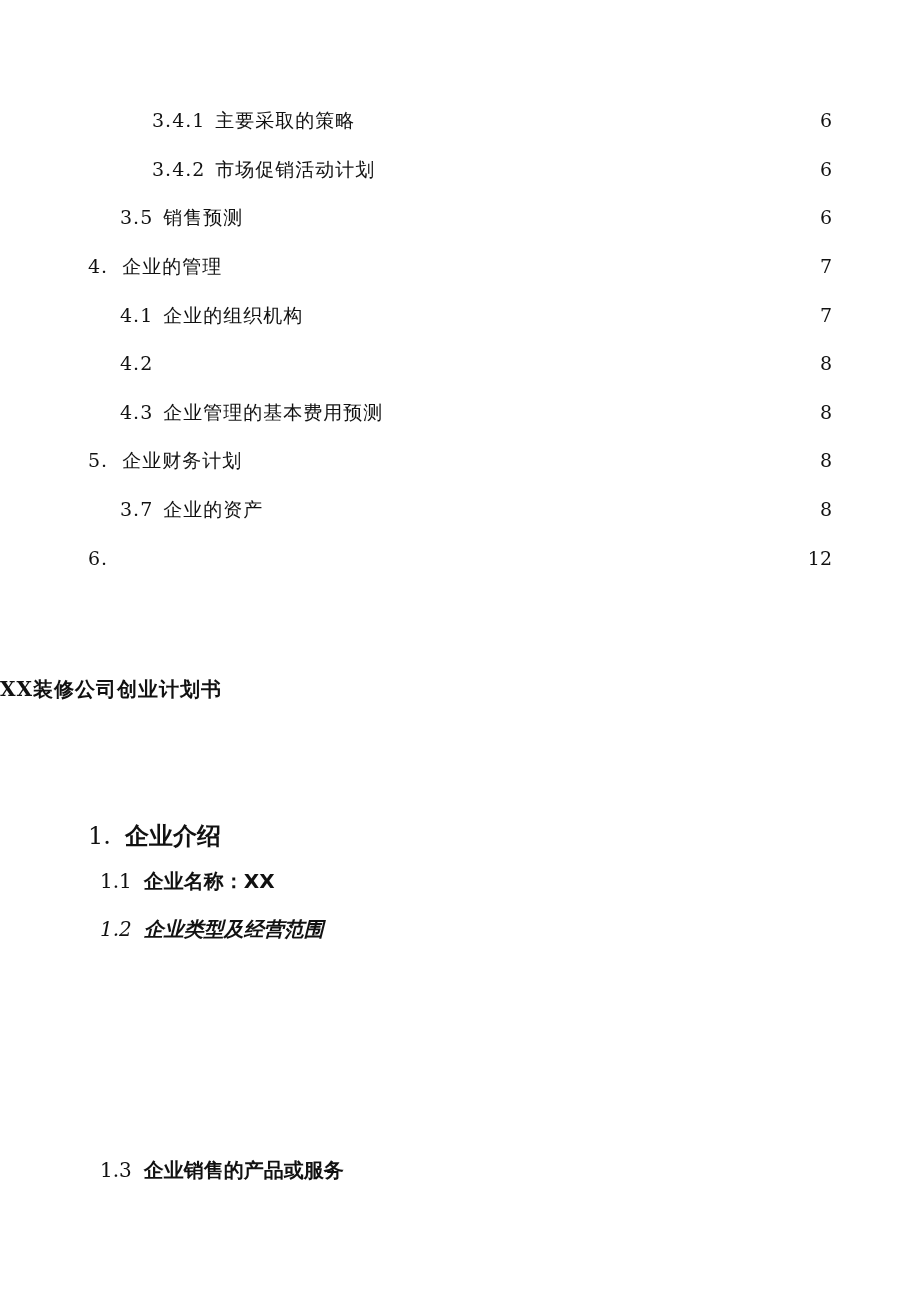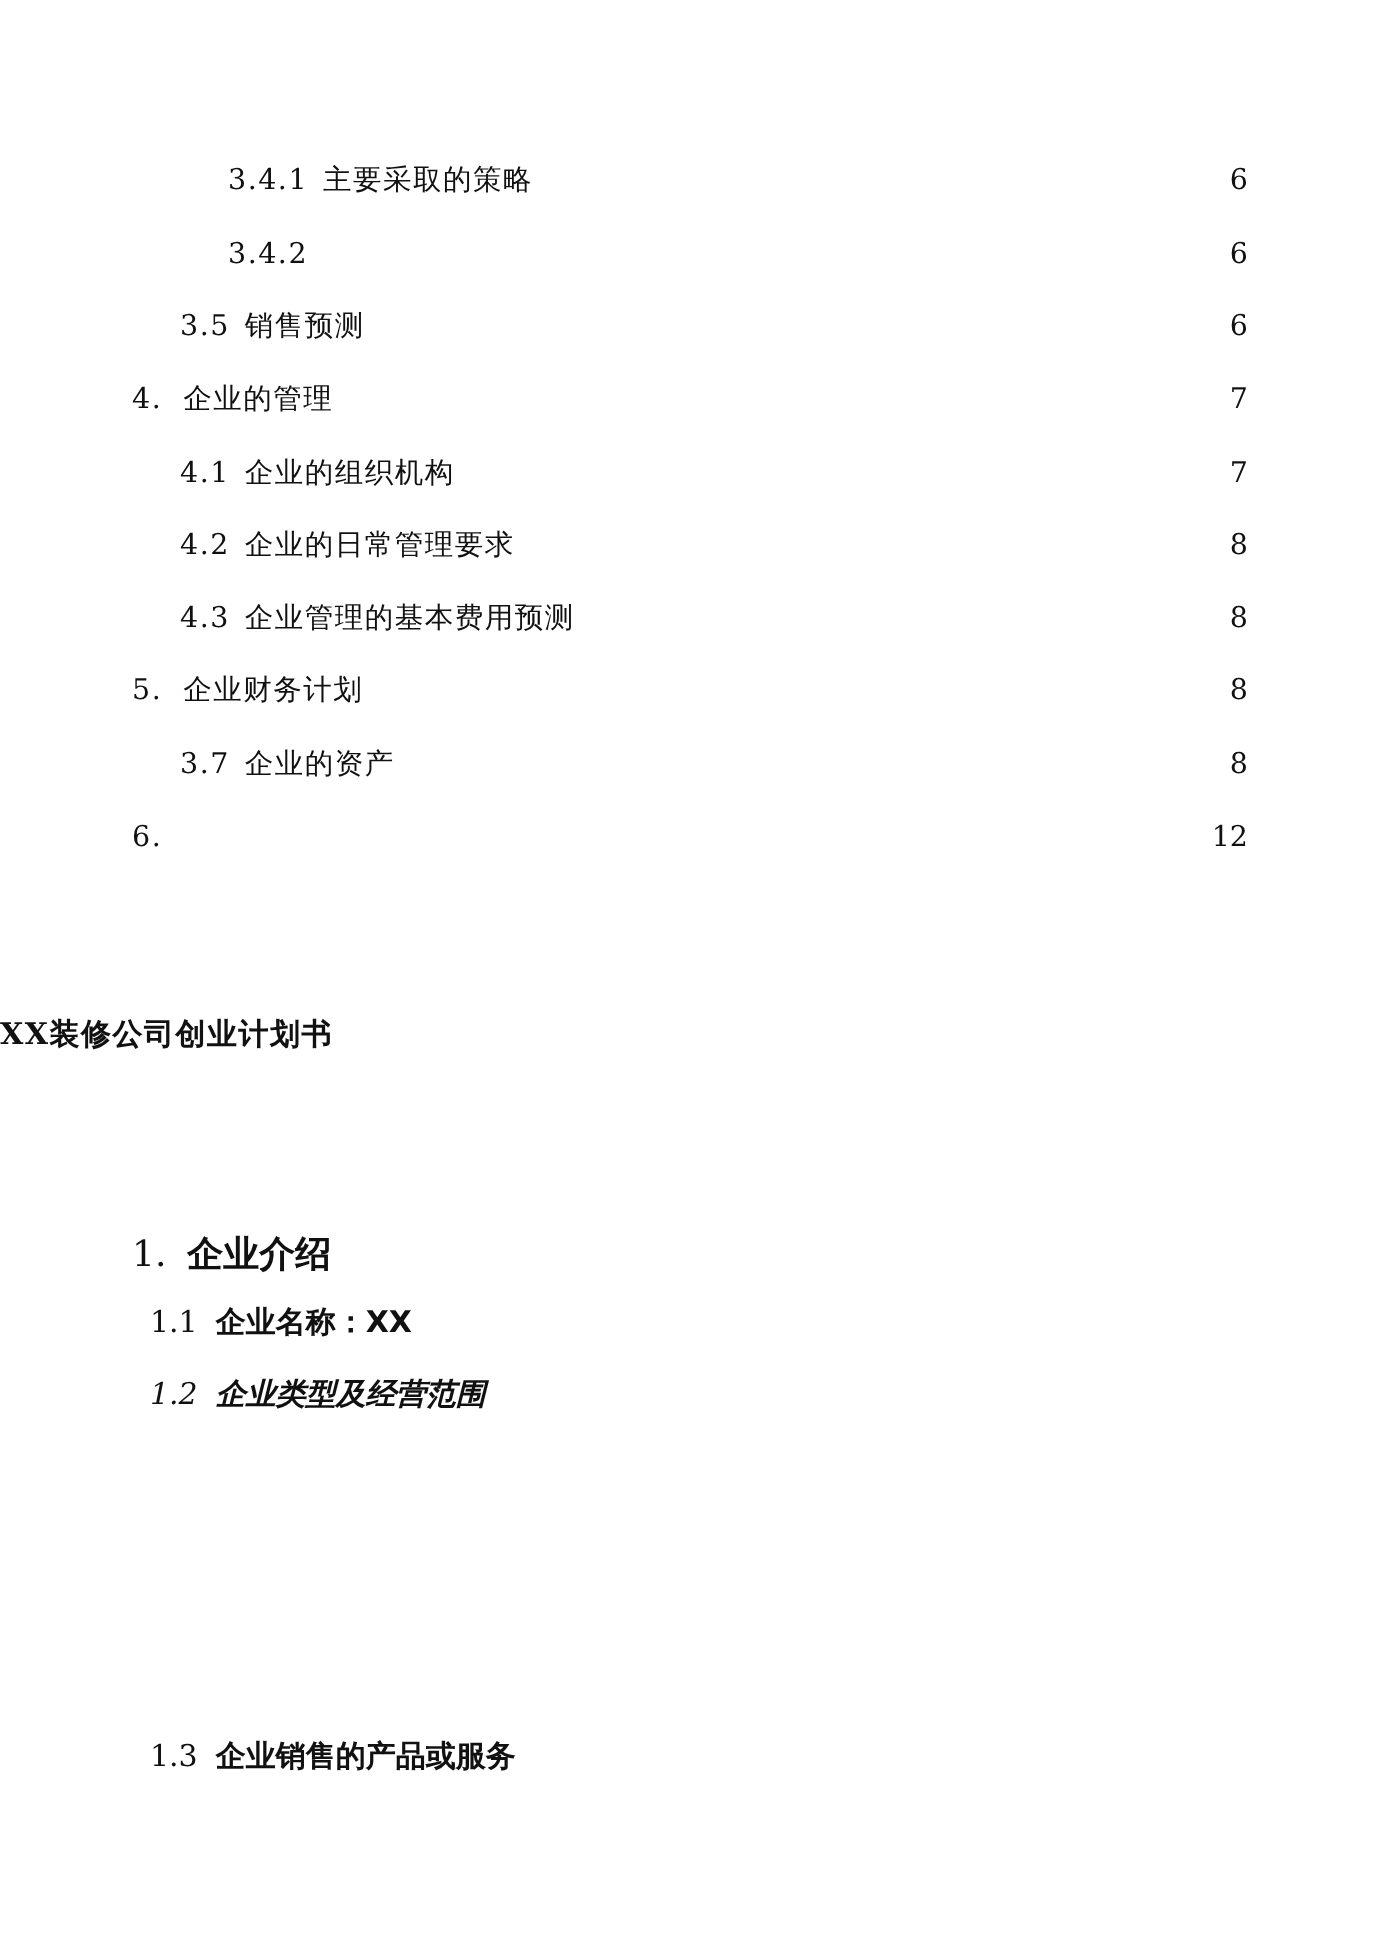--- a/index.html
+++ b/index.html
@@ -102,20 +102,21 @@
 
   <div class="toc">
     <div class="toc-row lvl3">
       <span class="num">3.4.1</span>
       <span class="title">主要采取的策略</span>
       <span class="leader"></span>
       <span class="page-no">6</span>
     </div>
     <div class="toc-row lvl3">
       <span class="num">3.4.2</span>
+      <span class="title">市场促销活动计划</span>
       <span class="leader"></span>
       <span class="page-no">6</span>
     </div>
     <div class="toc-row lvl2">
       <span class="num">3.5</span>
       <span class="title">销售预测</span>
       <span class="leader"></span>
       <span class="page-no">6</span>
     </div>
     <div class="toc-row lvl1">
@@ -125,21 +126,20 @@
       <span class="page-no">7</span>
     </div>
     <div class="toc-row lvl2">
       <span class="num">4.1</span>
       <span class="title">企业的组织机构</span>
       <span class="leader"></span>
       <span class="page-no">7</span>
     </div>
     <div class="toc-row lvl2">
       <span class="num">4.2</span>
-      <span class="title">企业的日常管理要求</span>
       <span class="leader"></span>
       <span class="page-no">8</span>
     </div>
     <div class="toc-row lvl2">
       <span class="num">4.3</span>
       <span class="title">企业管理的基本费用预测</span>
       <span class="leader"></span>
       <span class="page-no">8</span>
     </div>
     <div class="toc-row lvl1">

